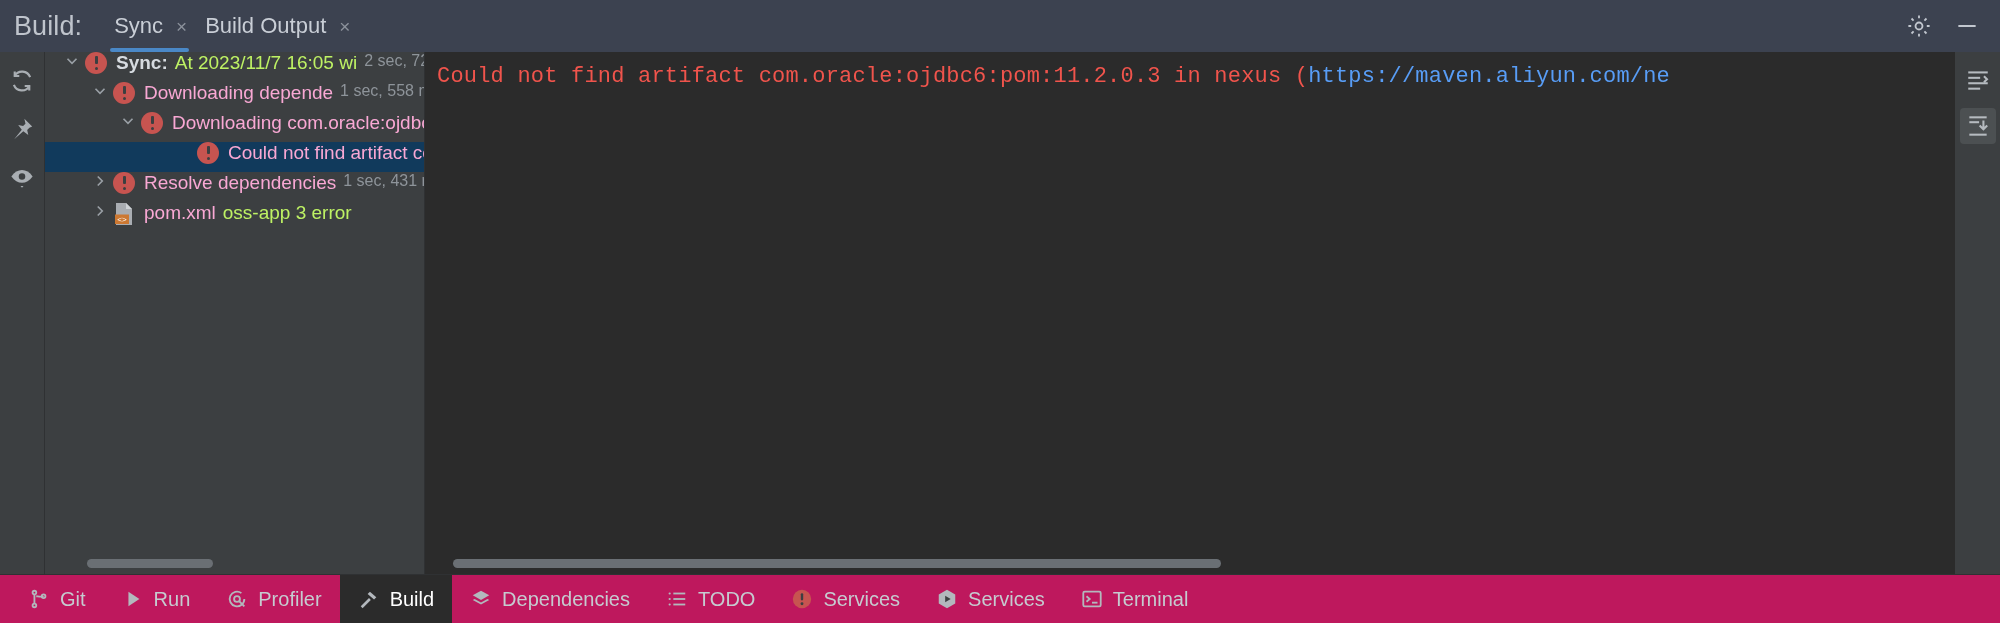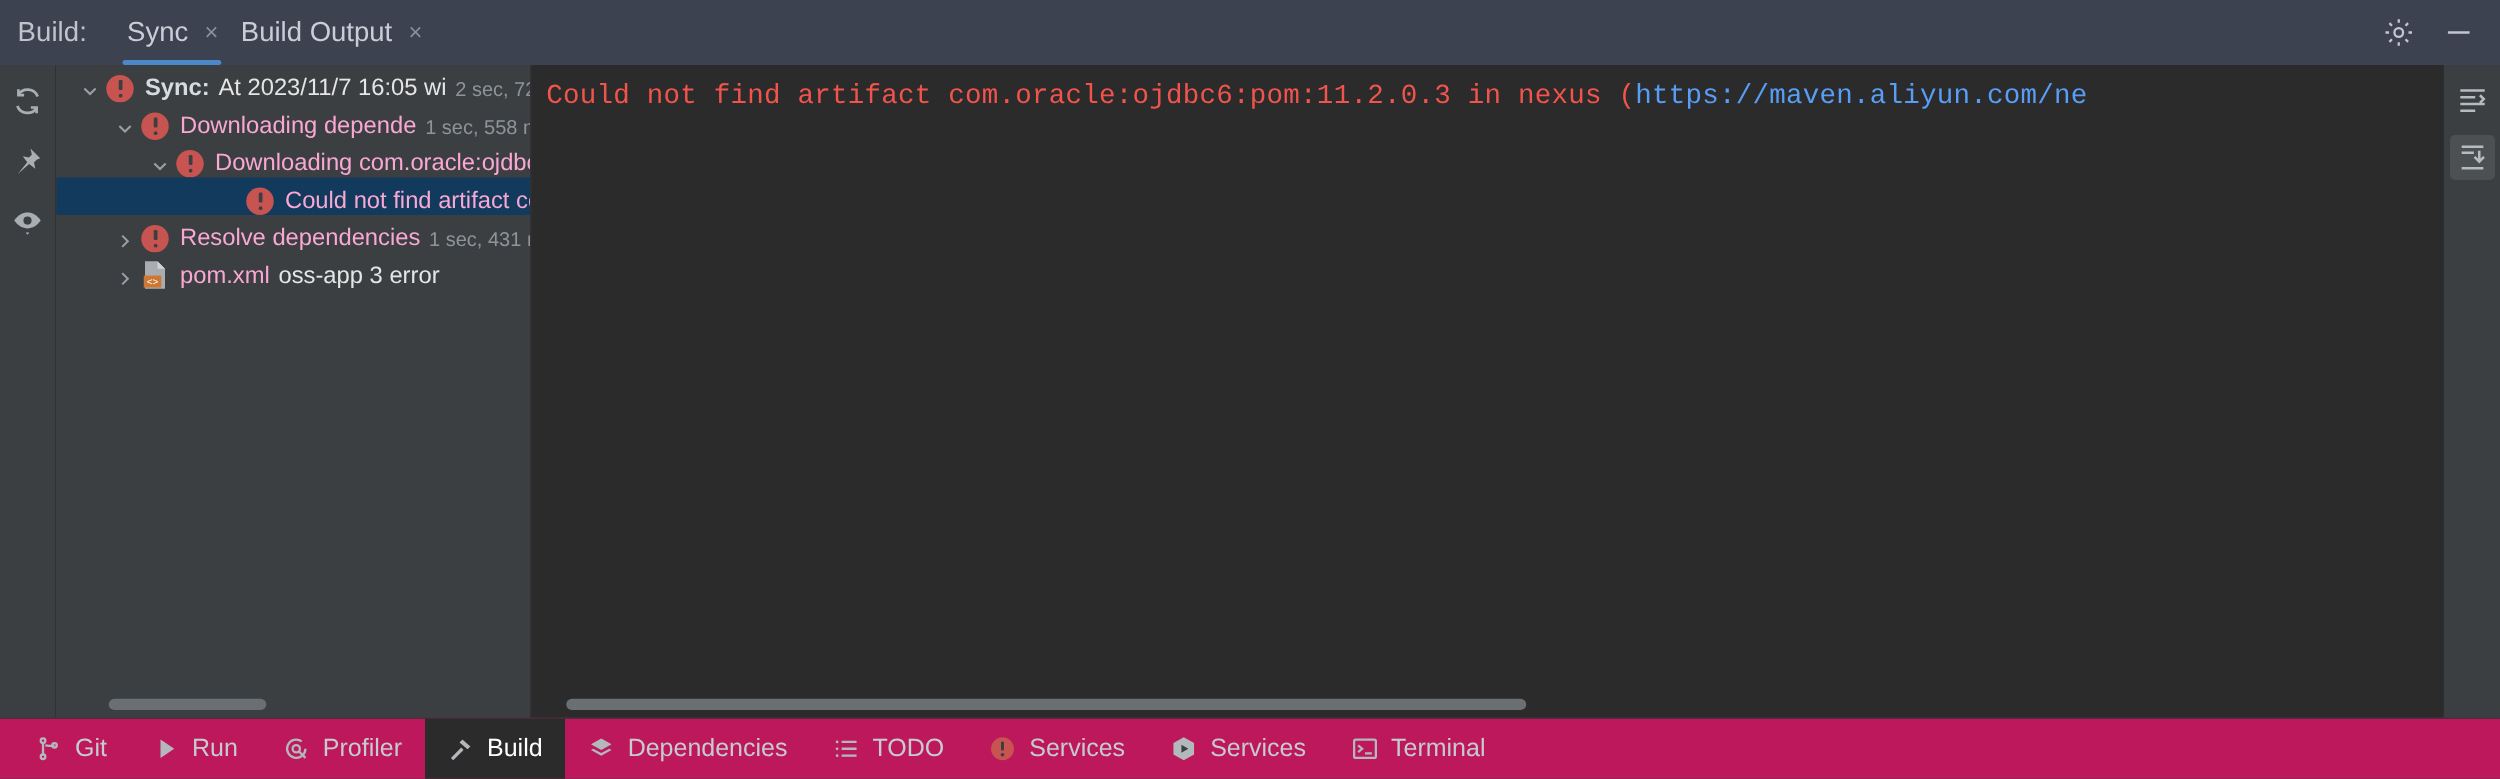--- a/index.html
+++ b/index.html
@@ -24,21 +24,21 @@
   
   .header {
     height: 52px;
     background: #3c4250;
     display: flex;
     align-items: center;
     position: relative;
     flex: 0 0 52px;
   }
   .header-label {
-    font-size: 22px;
+    font-size: 27px;
     color: #bfc4cc;
     margin-left: 14px;
     margin-right: 22px;
     letter-spacing: .1px;
   }
   .tab {
     position: relative;
     height: 52px;
     display: flex;
     align-items: center;
@@ -109,21 +109,21 @@
     flex: 0 0 379px;
     background: #3c3f41;
     position: relative;
     border-right: 1px solid #2f3133;
     overflow: hidden;
   }
   .tree-rows { position: absolute; left:0; top:0; right:0; }
   .tree-row {
     height: 30px;
     display: flex;
-    align-items: flex-end;
+    align-items: flex-start;
     white-space: nowrap;
     font-size: 19px;
     color: #c3c8cd;
     overflow: hidden;
     position: relative;
   }
   .tree-row.selected { background: #113a5c; }
   .twisty {
     width: 26px; min-width: 26px;
     display: flex; align-items: center; justify-content: center;
@@ -156,21 +156,21 @@
     margin-left: -1.5px;
     border-radius: 50%;
   }
   .xml-icon {
     width: 22px; height: 24px; min-width: 22px;
     margin-right: 9px;
     position: relative;
   }
   .node-title { color: #f9a8d4; }
   .node-title.bold { font-weight: bold; color: #d6dbe0; }
-  .node-sub { color: #e5e5e5; margin-left: 7px; }
+  .node-sub { color: #bef264; margin-left: 7px; }
   .node-time {
     color: #8e949a;
     font-size: 16px;
     margin-left: 7px;
   }
   .indent-1 { padding-left: 14px; }
   .indent-2 { padding-left: 42px; }
   .indent-3 { padding-left: 70px; }
   .indent-4 { padding-left: 126px; }
 

